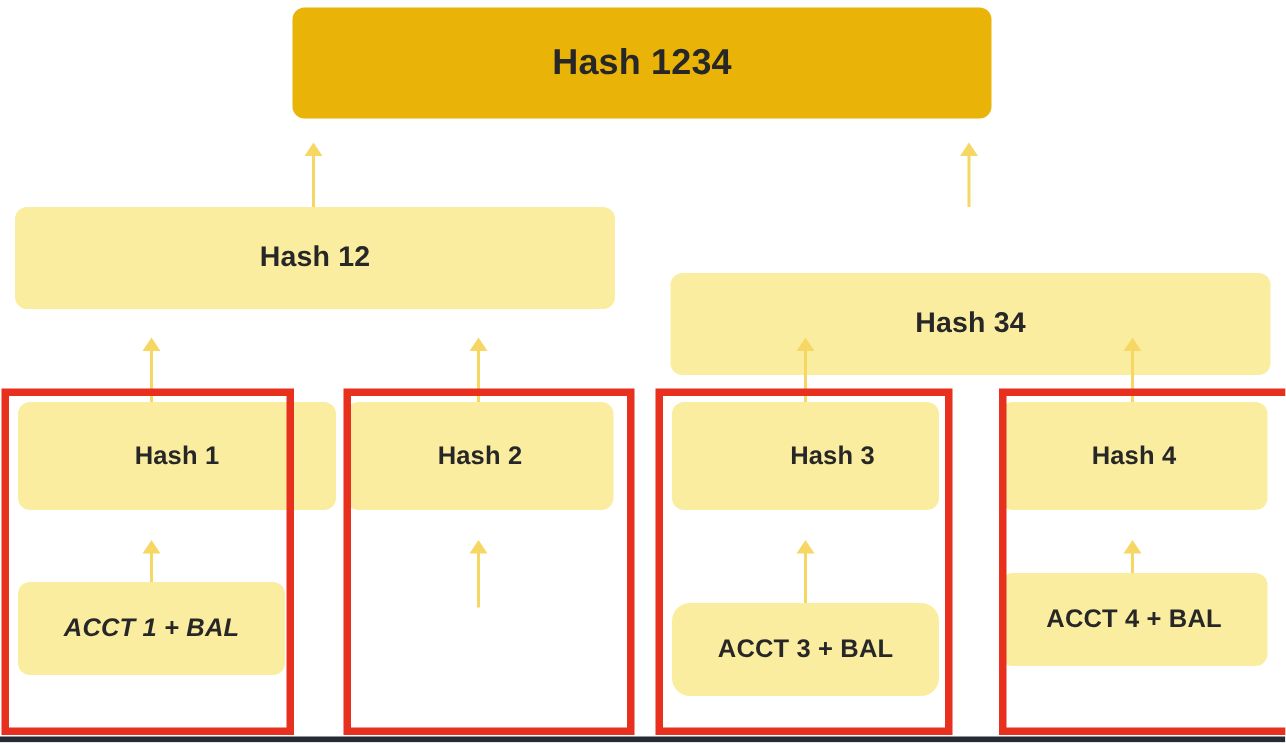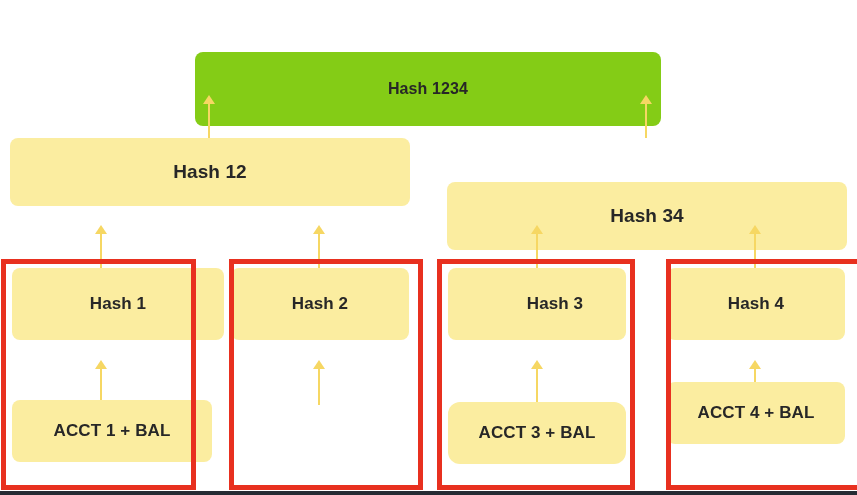--- a/index.html
+++ b/index.html
@@ -23,23 +23,22 @@
     border-radius: 8px;
     display: flex;
     align-items: center;
     justify-content: center;
     color: #272727;
     font-weight: 700;
     letter-spacing: 0.1px;
     user-select: none;
   }
   .node.root {
-    background: #84cc16;
-    font-size: 16px;
-    margin-top: 47px;
+    background: #eab308;
+    font-size: 24px;
   }
   .node.branch {
     background: #fbeda0;
     font-size: 19px;
   }
   .node.leafhash {
     background: #fbeda0;
     font-size: 17px;
   }
   .node.acct {
@@ -155,21 +154,21 @@
   </div>
   <div class="arrow" style="left:529px; top:360px; height:45px;">
     <div class="head"></div>
     <div class="shaft"></div>
   </div>
   <div class="arrow" style="left:747px; top:360px; height:45px;">
     <div class="head"></div>
     <div class="shaft"></div>
   </div>
 
-  <div class="node acct" style="left:12px; top:400px; width:200px; height:62px;">
+  <div class="node acct" style="left:12px; top:388px; width:178px; height:62px;font-style:italic;">
     <span>ACCT 1 + BAL</span>
   </div>
   <div class="node acct" style="left:448px; top:402px; width:178px; height:62px;border-radius:12px;">
     <span>ACCT 3 + BAL</span>
   </div>
   <div class="node acct" style="left:667px; top:382px; width:178px; height:62px;">
     <span>ACCT 4 + BAL</span>
   </div>
 
   <div class="redbox" style="left:1px; top:259px; width:195px; height:231px;"></div>

